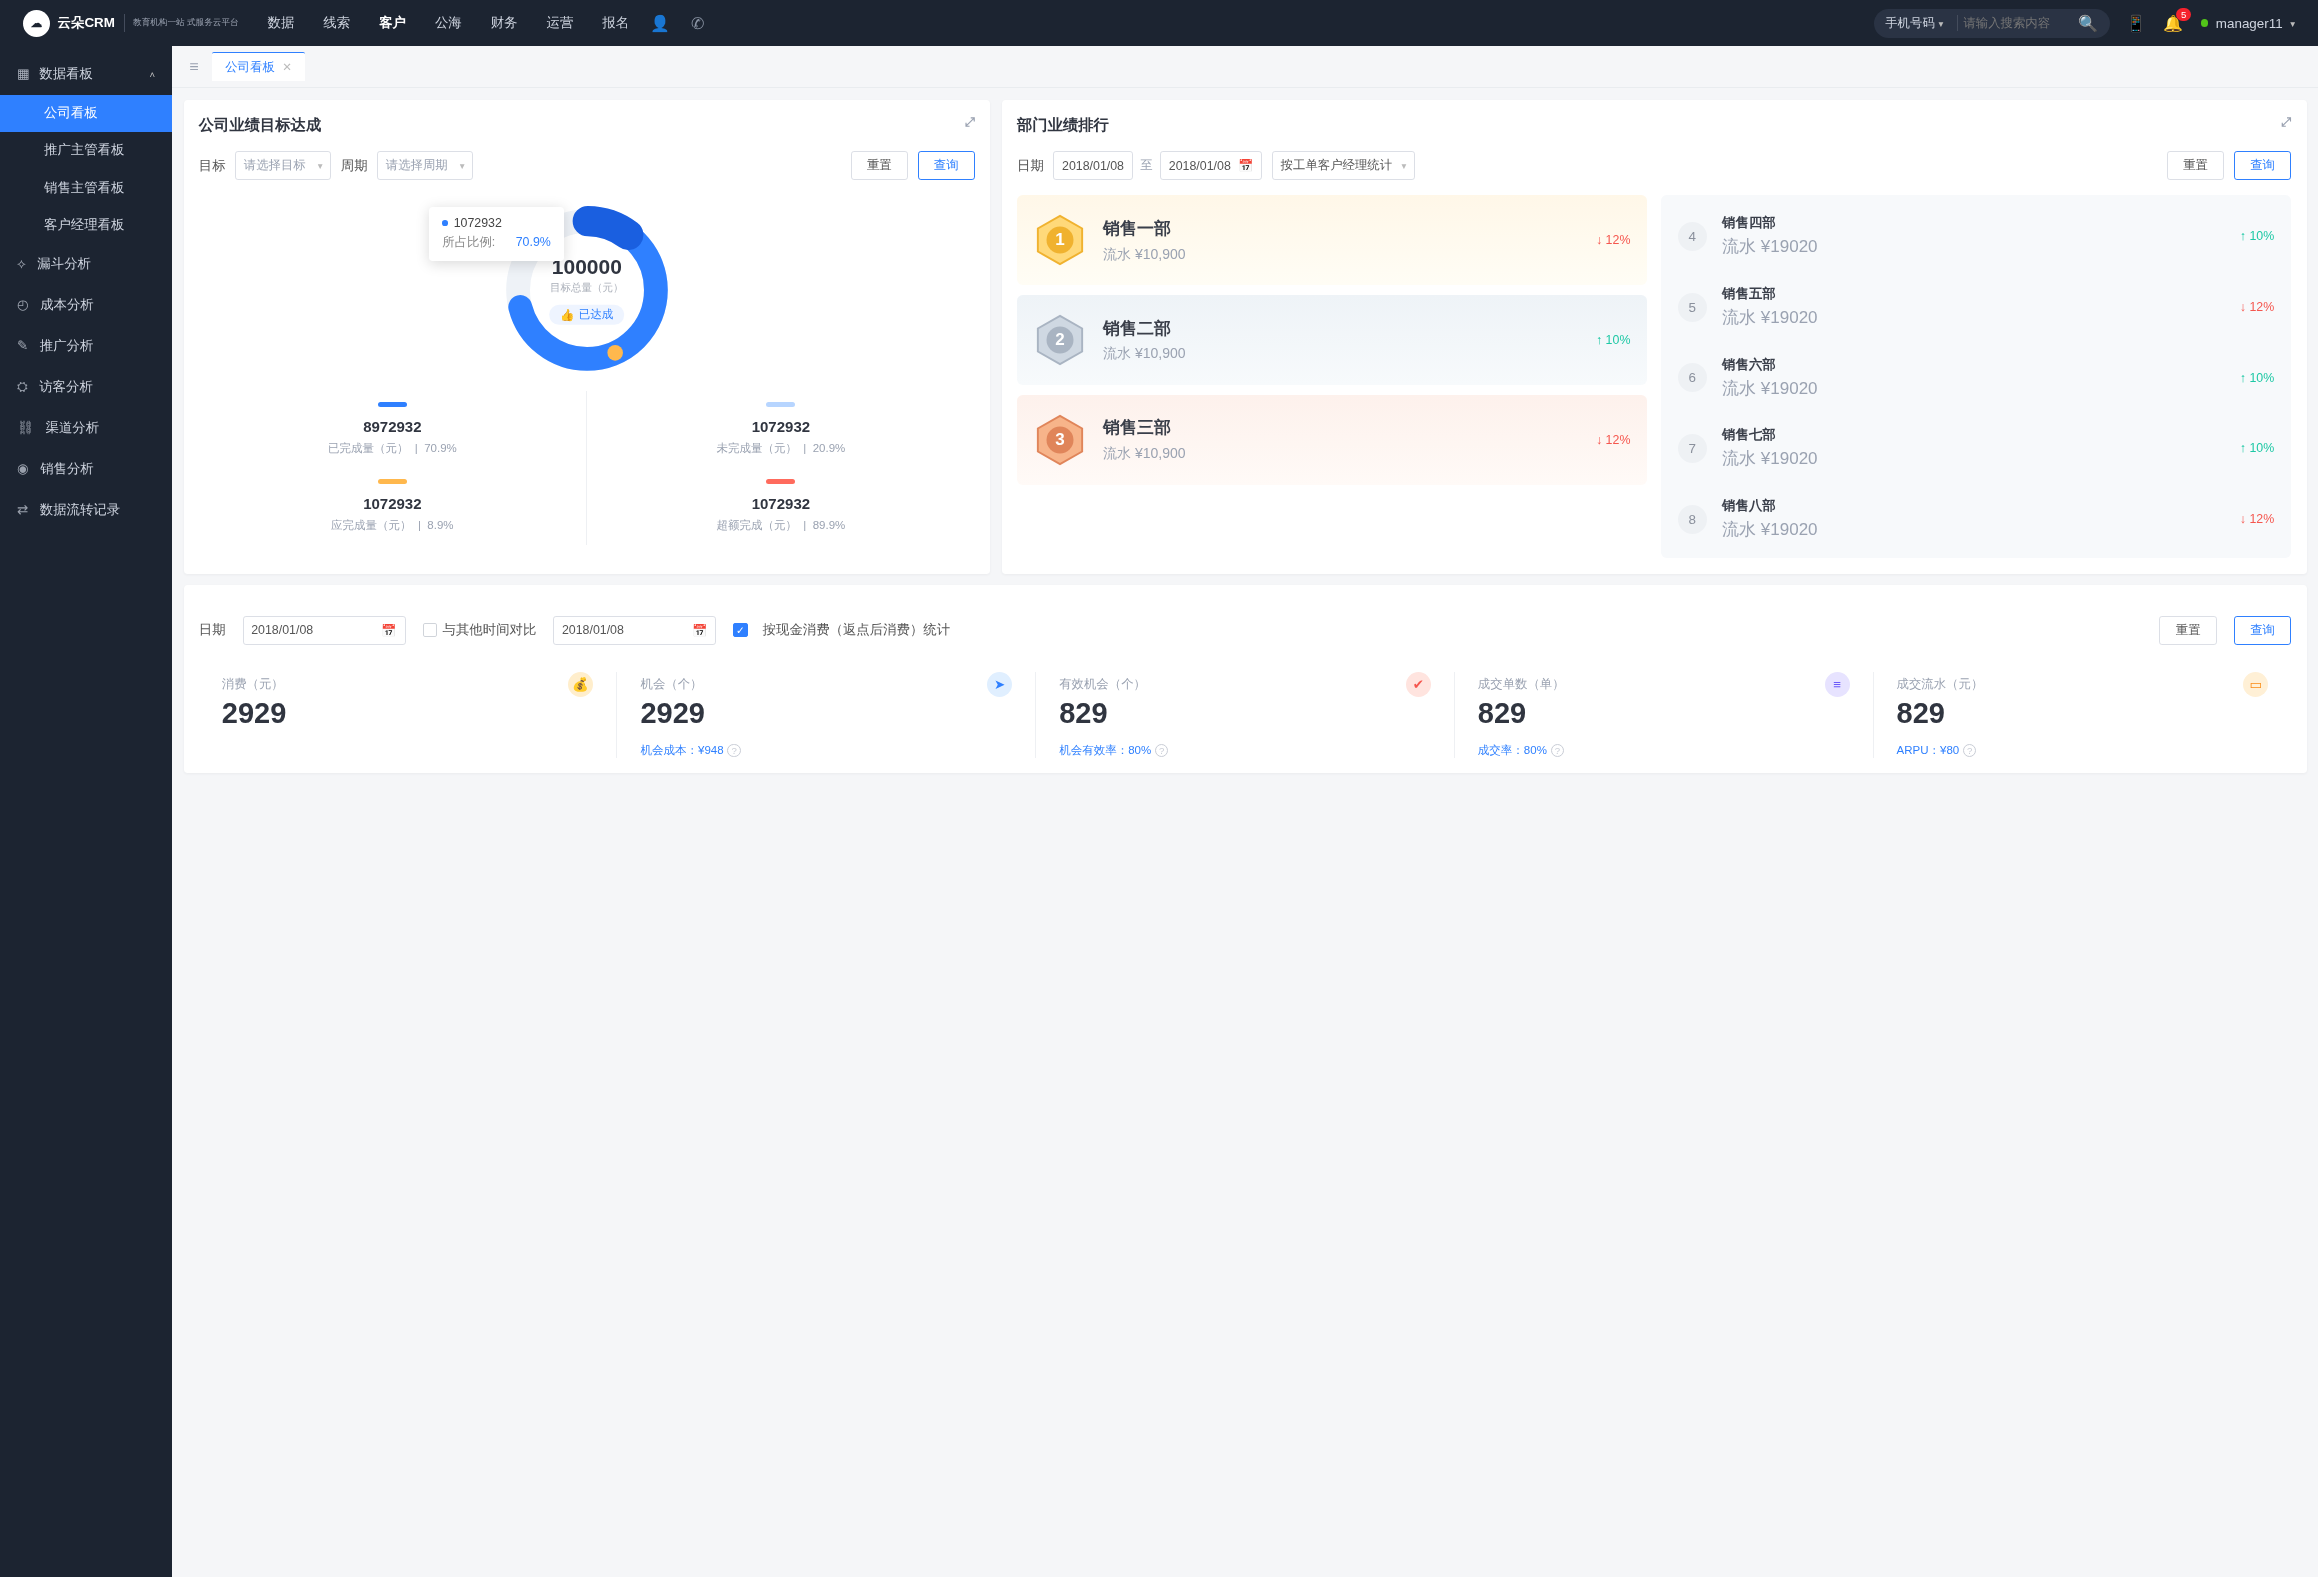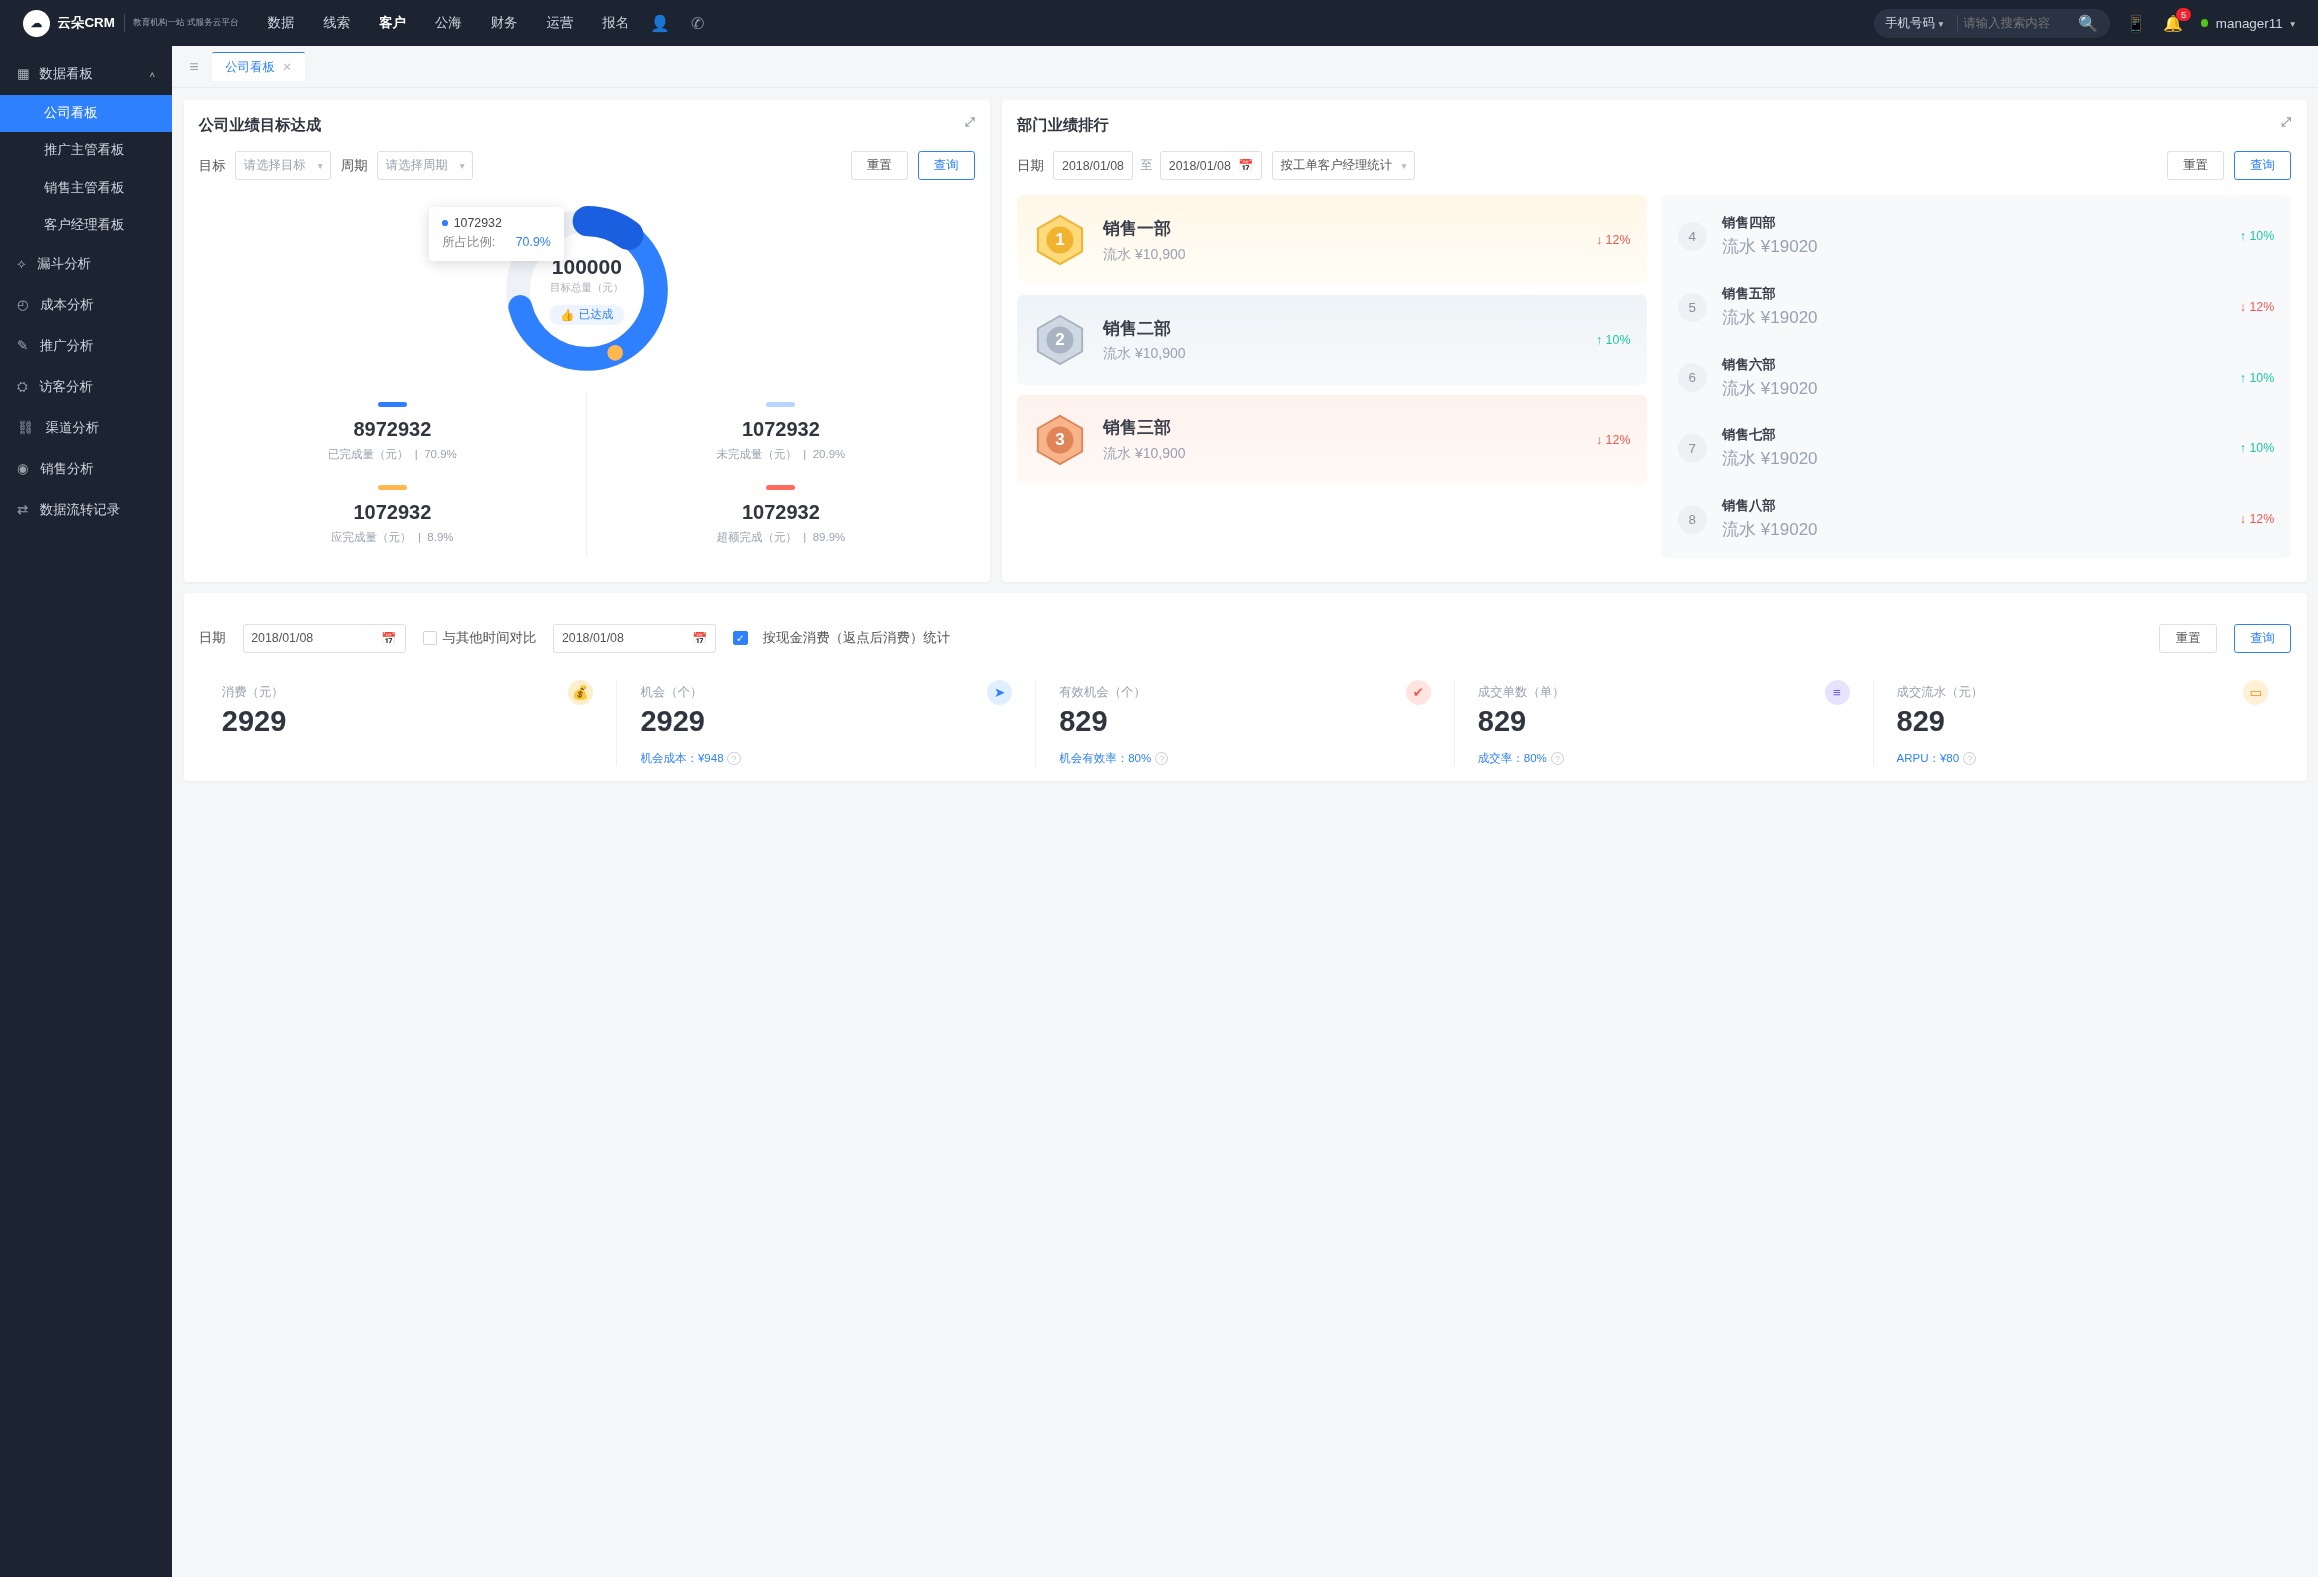--- a/index.html
+++ b/index.html
@@ -56,21 +56,21 @@
 .donut-center .big { font-size:21px; font-weight:700; color:#303540;}
 .donut-center .sub { font-size:10.5px; color:#a9aeb8; margin-top:1.9px;}
 .donut-center .badge { display:inline-flex; align-items:center; gap:3.8px; background:#eef4ff; color:#2f80ff; font-size:11.5px; padding:2.9px 11.5px; border-radius:11.5px; margin-top:9.6px;}
 .tooltip { position:absolute; top:15.3px; left:0; background:#fff; box-shadow:0 2.9px 13.4px rgba(0,0,0,.15); border-radius:3.8px; padding:9.6px 13.4px; font-size:12.4px; z-index:3; white-space:nowrap;}
 .tooltip .dt { display:flex; align-items:center; gap:5.7px; color:#444;}
 .tooltip .dot { width:5.7px; height:5.7px; border-radius:50%; background:#2f80ff;}
 .tooltip .pct { color:#2f80ff; margin-left:17px;text-align:center;}
 .stats-grid { display:grid; grid-template-columns:1fr 1fr; width:100%; margin-top:9.6px;}
 .stat { text-align:center; padding:11.5px 9.6px;}
 .stat-bar { width:29px; height:4.8px; border-radius:2.9px; margin:0 auto 11.5px;}
-.stat-val { font-size:20px; font-weight:700; color:#303540;}
+.stat-val { font-size:15px; font-weight:700; color:#303540;}
 .stat-lab { font-size:11.5px; color:#9aa2b1; margin-top:5.7px;}
 .stats-grid .stat:nth-child(odd){ border-right:1px solid #eef0f3;}
 
 .rank-body { display:flex; gap:13.4px; margin-top:15.3px;}
 .top3 { flex:1; display:flex; flex-direction:column; gap:9.6px; }
 .podium { border-radius:5.7px; padding:19px 17px; display:flex; align-items:center; gap:17px;}
 .p-gold { background:linear-gradient(180deg,#fff7e8,#fffdf5);}
 .p-silver { background:linear-gradient(180deg,#eef3f7,#f7fafc);}
 .p-bronze { background:linear-gradient(180deg,#fdf1ec,#fffaf7);}
 .medal { width:52px; height:52px; border-radius:50%; display:flex; align-items:center; justify-content:center; color:#fff; font-weight:700; font-size:17px; position:relative; flex-shrink: 0;}
@@ -85,21 +85,21 @@
 .rest-row { display:flex; align-items:center; padding:13.4px 17px; gap:15.3px;}
 .rank-num { width:29px; height:29px; border-radius:50%; background:#eef1f4; color:#8a909c; display:flex; align-items:center; justify-content:center; font-size:13.4px; flex-shrink: 0;}
 .rest .nm { font-size:13.4px; font-weight:600; color:#3a3f4a;}
 .rest .fl { font-size:17px; color:#9aa2b1; margin-top:2.9px;}
 .rest .trend { margin-left:auto;}
 
 .ov-filters { display:flex; align-items:center; gap:17px; margin-top:15.3px; font-size:13.4px; color:#555;}
 .chk { width:14.3px; height:14.3px; border:1px solid #d0d4da; border-radius:1.9px; display:inline-block; vertical-align:middle;}
 .chk.checked { background:#2f80ff; border-color:#2f80ff; position:relative;}
 .chk.checked::after { content:"✓"; position:absolute; inset:0; color:#fff; font-size:10.5px; display:flex; align-items:center; justify-content:center;}
-.metrics { display:flex; margin-top:27px;justify-content:flex-end; }
+.metrics { display:flex; margin-top:27px; }
 .metric { flex:1; padding:0 23px; border-right:1px solid #eef0f3; }
 .metric:last-child { border-right:none;}
 .metric-head { display:flex; justify-content:space-between; align-items:center; color:#9aa2b1; font-size:12.4px;}
 .metric-icon { width:25px; height:25px; border-radius:50%; display:flex; align-items:center; justify-content:center; font-size:13.4px;}
 .mi-y { background:#ffeecc; color:#faad14;}
 .mi-b { background:#e0efff; color:#2f80ff;}
 .mi-r { background:#ffe4df; color:#f5564e;}
 .mi-p { background:#e7e3ff; color:#6a5af9;}
 .mi-o { background:#fff0d6; color:#fa8c16;}
 .metric-val { font-size:29px; font-weight:800; color:#303540; margin-top:0;}

